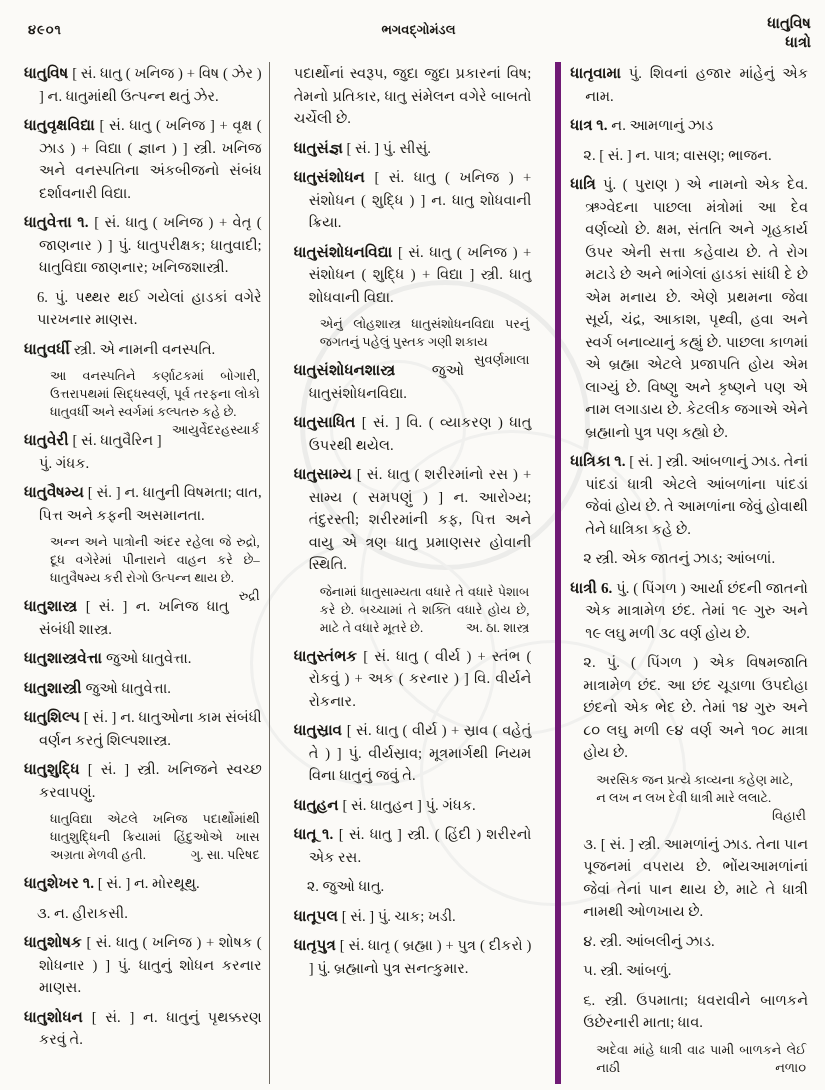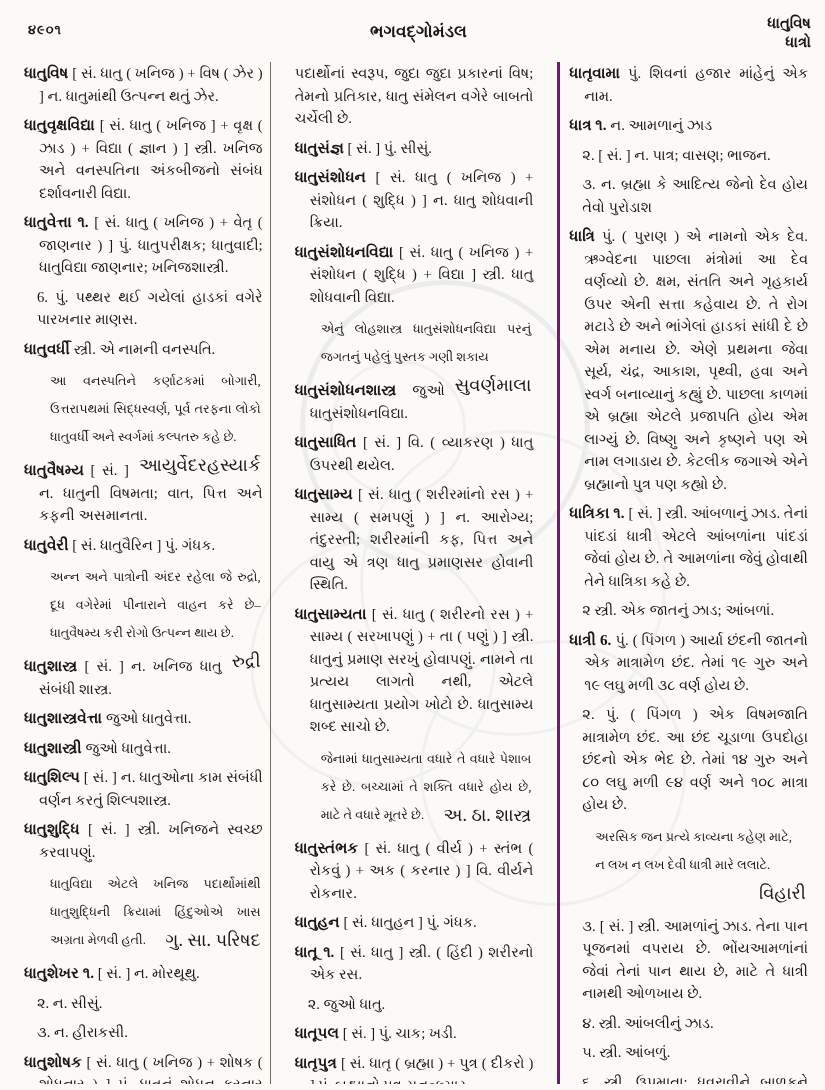--- a/index.html
+++ b/index.html
@@ -11,35 +11,35 @@
     overflow:hidden;
     position:relative;
   }
   .page{position:absolute;inset:0;}
   
   .wm{position:absolute;border-radius:50%;border:5px solid #ececea;pointer-events:none;}
   .wm2{position:absolute;border-radius:50%;border:3px solid #f0f0ee;pointer-events:none;}
   
   .header{position:absolute;top:14px;left:24px;right:14px;height:44px;}
   .pagenum{position:absolute;left:4px;top:8px;font-weight:bold;font-size:13px;letter-spacing:1px;}
-  .title{position:absolute;left:2px;right:0;top:8px;text-align:center;font-weight:bold;font-size:17px;}
+  .title{position:absolute;left:2px;right:0;top:8px;text-align:center;font-weight:bold;font-size:13px;}
   .guide{position:absolute;right:0;top:0;text-align:right;font-weight:bold;font-size:15px;line-height:19px;}
   
   .cols{position:absolute;top:62px;left:22px;right:10px;bottom:6px;display:flex;}
   .col{flex:1 1 0;padding:0 7px 0 2px;overflow:hidden;}
-  .col.mid{border-left:1px solid #6f6a62;border-right:3px solid #701a75;padding:0 24px;}
+  .col.mid{border-left:1px solid #6f6a62;border-right:6px solid #701a75;padding:0 24px;}
   .col.right{padding-left:9px;}
   .para{font-size:14.6px;line-height:22.5px;text-align:justify;margin:0 0 7px 0;}
   .para .head{font-weight:bold;font-size:15.2px;}
   .entry{padding-left:15px;text-indent:-15px;}
   .sub{padding-left:13px;}
   .cont{padding-left:0;}
-  .quote,.verse{font-size:12.8px;line-height:28px;margin-left:26px;margin-right:2px;margin-bottom:8px;}
+  .quote,.verse{font-size:12.8px;line-height:18px;margin-left:26px;margin-right:2px;margin-bottom:8px;}
   .verse .txt{white-space:pre-line;font-family:Liberation Serif, serif;}
-  .cite{float:right;font-size:18px;padding-left:10px;}
+  .cite{float:right;font-size:13px;padding-left:10px;}
   .verse .cite{float:none;display:block;text-align:right;}
 </style>
 </head>
 <body>
 
 <div class="page">
 
   <div class="wm" style="left:300px;top:280px;width:280px;height:280px;"></div>
   <div class="wm2" style="left:360px;top:430px;width:300px;height:300px;"></div>
   <div class="wm2" style="left:250px;top:540px;width:240px;height:240px;"></div>
@@ -56,58 +56,56 @@
   </div>
 
   <div class="cols">
     <div class="col">
         <div class="para entry"><span class="head">ધાતુવિષ </span><span class="txt">[ સં. ધાતુ ( ખનિજ ) + વિષ ( ઝેર ) ] ન. ધાતુમાંથી ઉત્પન્ન થતું ઝેર.</span></div>
         <div class="para entry"><span class="head">ધાતુવૃક્ષવિદ્યા </span><span class="txt">[ સં. ધાતુ ( ખનિજ ] + વૃક્ષ ( ઝાડ ) + વિદ્યા ( જ્ઞાન ) ] સ્ત્રી. ખનિજ અને વનસ્પતિના અંકબીજનો સંબંધ દર્શાવનારી વિદ્યા.</span></div>
         <div class="para entry"><span class="head">ધાતુવેત્તા ૧. </span><span class="txt">[ સં. ધાતુ ( ખનિજ ) + વેતૃ ( જાણનાર ) ] પું. ધાતુપરીક્ષક; ધાતુવાદી; ધાતુવિદ્યા જાણનાર; ખનિજશાસ્ત્રી.</span></div>
         <div class="para sub"><span class="txt">6. પું. પથ્થર થઈ ગયેલાં હાડકાં વગેરે પારખનાર માણસ.</span></div>
         <div class="para entry"><span class="head">ધાતુવર્ધી </span><span class="txt">સ્ત્રી. એ નામની વનસ્પતિ.</span></div>
         <div class="para quote"><span class="txt">આ વનસ્પતિને કર્ણાટકમાં બોગારી, ઉત્તરાપથમાં સિદ્ધસ્વર્ણ, પૂર્વ તરફના લોકો ધાતુવર્ધી અને સ્વર્ગમાં કલ્પતરુ કહે છે.</span><span class="cite">આયુર્વેદરહસ્યાર્ક</span></div>
+        <div class="para entry"><span class="head">ધાતુવેરી </span><span class="txt">[ સં. ધાતુવૈરિન ] પું. ગંધક.</span></div>
         <div class="para entry"><span class="head">ધાતુવૈષમ્ય </span><span class="txt">[ સં. ] ન. ધાતુની વિષમતા; વાત, પિત્ત અને કફની અસમાનતા.</span></div>
-        <div class="para entry"><span class="head">ધાતુવેરી </span><span class="txt">[ સં. ધાતુવૈરિન ] પું. ગંધક.</span></div>
         <div class="para quote"><span class="txt">અન્ન અને પાત્રોની અંદર રહેલા જે રુદ્રો, દૂધ વગેરેમાં પીનારાને વાહન કરે છે–ધાતુવૈષમ્ય કરી રોગો ઉત્પન્ન થાય છે.</span><span class="cite">રુદ્રી</span></div>
         <div class="para entry"><span class="head">ધાતુશાસ્ત્ર </span><span class="txt">[ સં. ] ન. ખનિજ ધાતુ સંબંધી શાસ્ત્ર.</span></div>
         <div class="para entry"><span class="head">ધાતુશાસ્ત્રવેત્તા </span><span class="txt">જુઓ ધાતુવેત્તા.</span></div>
         <div class="para entry"><span class="head">ધાતુશાસ્ત્રી </span><span class="txt">જુઓ ધાતુવેત્તા.</span></div>
         <div class="para entry"><span class="head">ધાતુશિલ્પ </span><span class="txt">[ સં. ] ન. ધાતુઓના કામ સંબંધી વર્ણન કરતું શિલ્પશાસ્ત્ર.</span></div>
         <div class="para entry"><span class="head">ધાતુશુદ્ધિ </span><span class="txt">[ સં. ] સ્ત્રી. ખનિજને સ્વચ્છ કરવાપણું.</span></div>
         <div class="para quote"><span class="txt">ધાતુવિદ્યા એટલે ખનિજ પદાર્થોમાંથી ધાતુશુદ્ધિની ક્રિયામાં હિંદુઓએ ખાસ અગ્રતા મેળવી હતી.</span><span class="cite">ગુ. સા. પરિષદ</span></div>
         <div class="para entry"><span class="head">ધાતુશેખર ૧. </span><span class="txt">[ સં. ] ન. મોરથૂથુ.</span></div>
-        <div class="para sub"><span class="txt">૨. ન. સીસું.</span></div>
         <div class="para sub"><span class="txt">૩. ન. હીરાકસી.</span></div>
         <div class="para entry"><span class="head">ધાતુશોષક </span><span class="txt">[ સં. ધાતુ ( ખનિજ ) + શોષક ( શોધનાર ) ] પું. ધાતુનું શોધન કરનાર માણસ.</span></div>
         <div class="para entry"><span class="head">ધાતુશોધન </span><span class="txt">[ સં. ] ન. ધાતુનું પૃથક્કરણ કરવું તે.</span></div>
       </div>
     <div class="col mid">
         <div class="para cont"><span class="txt">પદાર્થોનાં સ્વરૂપ, જુદા જુદા પ્રકારનાં વિષ; તેમનો પ્રતિકાર, ધાતુ સંમેલન વગેરે બાબતો ચર્ચેલી છે.</span></div>
         <div class="para entry"><span class="head">ધાતુસંજ્ઞ </span><span class="txt">[ સં. ] પું. સીસું.</span></div>
         <div class="para entry"><span class="head">ધાતુસંશોધન </span><span class="txt">[ સં. ધાતુ ( ખનિજ ) + સંશોધન ( શુદ્ધિ ) ] ન. ધાતુ શોધવાની ક્રિયા.</span></div>
         <div class="para entry"><span class="head">ધાતુસંશોધનવિદ્યા </span><span class="txt">[ સં. ધાતુ ( ખનિજ ) + સંશોધન ( શુદ્ધિ ) + વિદ્યા ] સ્ત્રી. ધાતુ શોધવાની વિદ્યા.</span></div>
         <div class="para quote"><span class="txt">એનું લોહશાસ્ત્ર ધાતુસંશોધનવિદ્યા પરનું જગતનું પહેલું પુસ્તક ગણી શકાય</span><span class="cite">સુવર્ણમાલા</span></div>
         <div class="para entry"><span class="head">ધાતુસંશોધનશાસ્ત્ર </span><span class="txt">જુઓ ધાતુસંશોધનવિદ્યા.</span></div>
         <div class="para entry"><span class="head">ધાતુસાધિત </span><span class="txt">[ સં. ] વિ. ( વ્યાકરણ ) ધાતુ ઉપરથી થયેલ.</span></div>
         <div class="para entry"><span class="head">ધાતુસામ્ય </span><span class="txt">[ સં. ધાતુ ( શરીરમાંનો રસ ) + સામ્ય ( સમપણું ) ] ન. આરોગ્ય; તંદુરસ્તી; શરીરમાંની કફ, પિત્ત અને વાયુ એ ત્રણ ધાતુ પ્રમાણસર હોવાની સ્થિતિ.</span></div>
-        <div class="para entry"><span class="head">ધાતુસામ્યતા </span><span class="txt">[ સં. ધાતુ ( શરીરનો રસ ) + સામ્ય ( સરખાપણું ) + તા ( પણું ) ] સ્ત્રી. ધાતુનું પ્રમાણ સરખું હોવાપણું. નામને તા પ્રત્યય લાગતો નથી, એટલે ધાતુસામ્યતા પ્રયોગ ખોટો છે. ધાતુસામ્ય શબ્દ સાચો છે.</span></div>
         <div class="para quote"><span class="txt">જેનામાં ધાતુસામ્યતા વધારે તે વધારે પેશાબ કરે છે. બચ્ચામાં તે શક્તિ વધારે હોય છે, માટે તે વધારે મૂતરે છે.</span><span class="cite">અ. ઠા. શાસ્ત્ર</span></div>
         <div class="para entry"><span class="head">ધાતુસ્તંભક </span><span class="txt">[ સં. ધાતુ ( વીર્ય ) + સ્તંભ ( રોકવું ) + અક ( કરનાર ) ] વિ. વીર્યને રોકનાર.</span></div>
+        <div class="para entry"><span class="head">ધાતુસ્રાવ </span><span class="txt">[ સં. ધાતુ ( વીર્ય ) + સ્રાવ ( વહેતું તે ) ] પું. વીર્યસ્રાવ; મૂત્રમાર્ગથી નિયમ વિના ધાતુનું જવું તે.</span></div>
         <div class="para entry"><span class="head">ધાતુહન </span><span class="txt">[ સં. ધાતુહન ] પું. ગંધક.</span></div>
         <div class="para entry"><span class="head">ધાતૂ ૧. </span><span class="txt">[ સં. ધાતુ ] સ્ત્રી. ( હિંદી ) શરીરનો એક રસ.</span></div>
         <div class="para sub"><span class="txt">૨. જુઓ ધાતુ.</span></div>
         <div class="para entry"><span class="head">ધાતૂપલ </span><span class="txt">[ સં. ] પું. ચાક; ખડી.</span></div>
         <div class="para entry"><span class="head">ધાતૃપુત્ર </span><span class="txt">[ સં. ધાતૃ ( બ્રહ્મા ) + પુત્ર ( દીકરો ) ] પું. બ્રહ્માનો પુત્ર સનત્કુમાર.</span></div>
       </div>
     <div class="col right">
         <div class="para entry"><span class="head">ધાતૃવામા </span><span class="txt">પું. શિવનાં હજાર માંહેનું એક નામ.</span></div>
         <div class="para entry"><span class="head">ધાત્ર ૧. </span><span class="txt">ન. આમળાનું ઝાડ</span></div>
         <div class="para sub"><span class="txt">૨. [ સં. ] ન. પાત્ર; વાસણ; ભાજન.</span></div>
-        <div class="para sub"><span class="txt">૩. ન. બ્રહ્મા કે આદિત્ય જેનો દેવ હોય તેવો પુરોડાશ</span></div>
         <div class="para entry"><span class="head">ધાત્રિ </span><span class="txt">પું. ( પુરાણ ) એ નામનો એક દેવ. ઋગ્વેદના પાછલા મંત્રોમાં આ દેવ વર્ણવ્યો છે. ક્ષમ, સંતતિ અને ગૃહકાર્ય ઉપર એની સત્તા કહેવાય છે. તે રોગ મટાડે છે અને ભાંગેલાં હાડકાં સાંધી દે છે એમ મનાય છે. એણે પ્રથમના જેવા સૂર્ય, ચંદ્ર, આકાશ, પૃથ્વી, હવા અને સ્વર્ગ બનાવ્યાનું કહ્યું છે. પાછલા કાળમાં એ બ્રહ્મા એટલે પ્રજાપતિ હોય એમ લાગ્યું છે. વિષ્ણુ અને કૃષ્ણને પણ એ નામ લગાડાય છે. કેટલીક જગાએ એને બ્રહ્માનો પુત્ર પણ કહ્યો છે.</span></div>
         <div class="para entry"><span class="head">ધાત્રિકા ૧. </span><span class="txt">[ સં. ] સ્ત્રી. આંબળાનું ઝાડ. તેનાં પાંદડાં ધાત્રી એટલે આંબળાંના પાંદડાં જેવાં હોય છે. તે આમળાંના જેવું હોવાથી તેને ધાત્રિકા કહે છે.</span></div>
         <div class="para sub"><span class="txt">૨ સ્ત્રી. એક જાતનું ઝાડ; આંબળાં.</span></div>
         <div class="para entry"><span class="head">ધાત્રી 6. </span><span class="txt">પું. ( પિંગળ ) આર્યા છંદની જાતનો એક માત્રામેળ છંદ. તેમાં ૧૯ ગુરુ અને ૧૯ લઘુ મળી ૩૮ વર્ણ હોય છે.</span></div>
         <div class="para sub"><span class="txt">૨. પું. ( પિંગળ ) એક વિષમજાતિ માત્રામેળ છંદ. આ છંદ ચૂડાળા ઉપદોહા છંદનો એક ભેદ છે. તેમાં ૧૪ ગુરુ અને ૮૦ લઘુ મળી ૯૪ વર્ણ અને ૧૦૮ માત્રા હોય છે.</span></div>
         <div class="para verse"><span class="txt">અરસિક જન પ્રત્યે કાવ્યના કહેણ માટે,
 ન લખ ન લખ દેવી ધાત્રી મારે લલાટે.</span><span class="cite">વિહારી</span></div>
         <div class="para sub"><span class="txt">૩. [ સં. ] સ્ત્રી. આમળાંનું ઝાડ. તેના પાન પૂજનમાં વપરાય છે. ભોંયઆમળાંનાં જેવાં તેનાં પાન થાય છે, માટે તે ધાત્રી નામથી ઓળખાય છે.</span></div>
         <div class="para sub"><span class="txt">૪. સ્ત્રી. આંબલીનું ઝાડ.</span></div>
         <div class="para sub"><span class="txt">૫. સ્ત્રી. આંબળું.</span></div>

